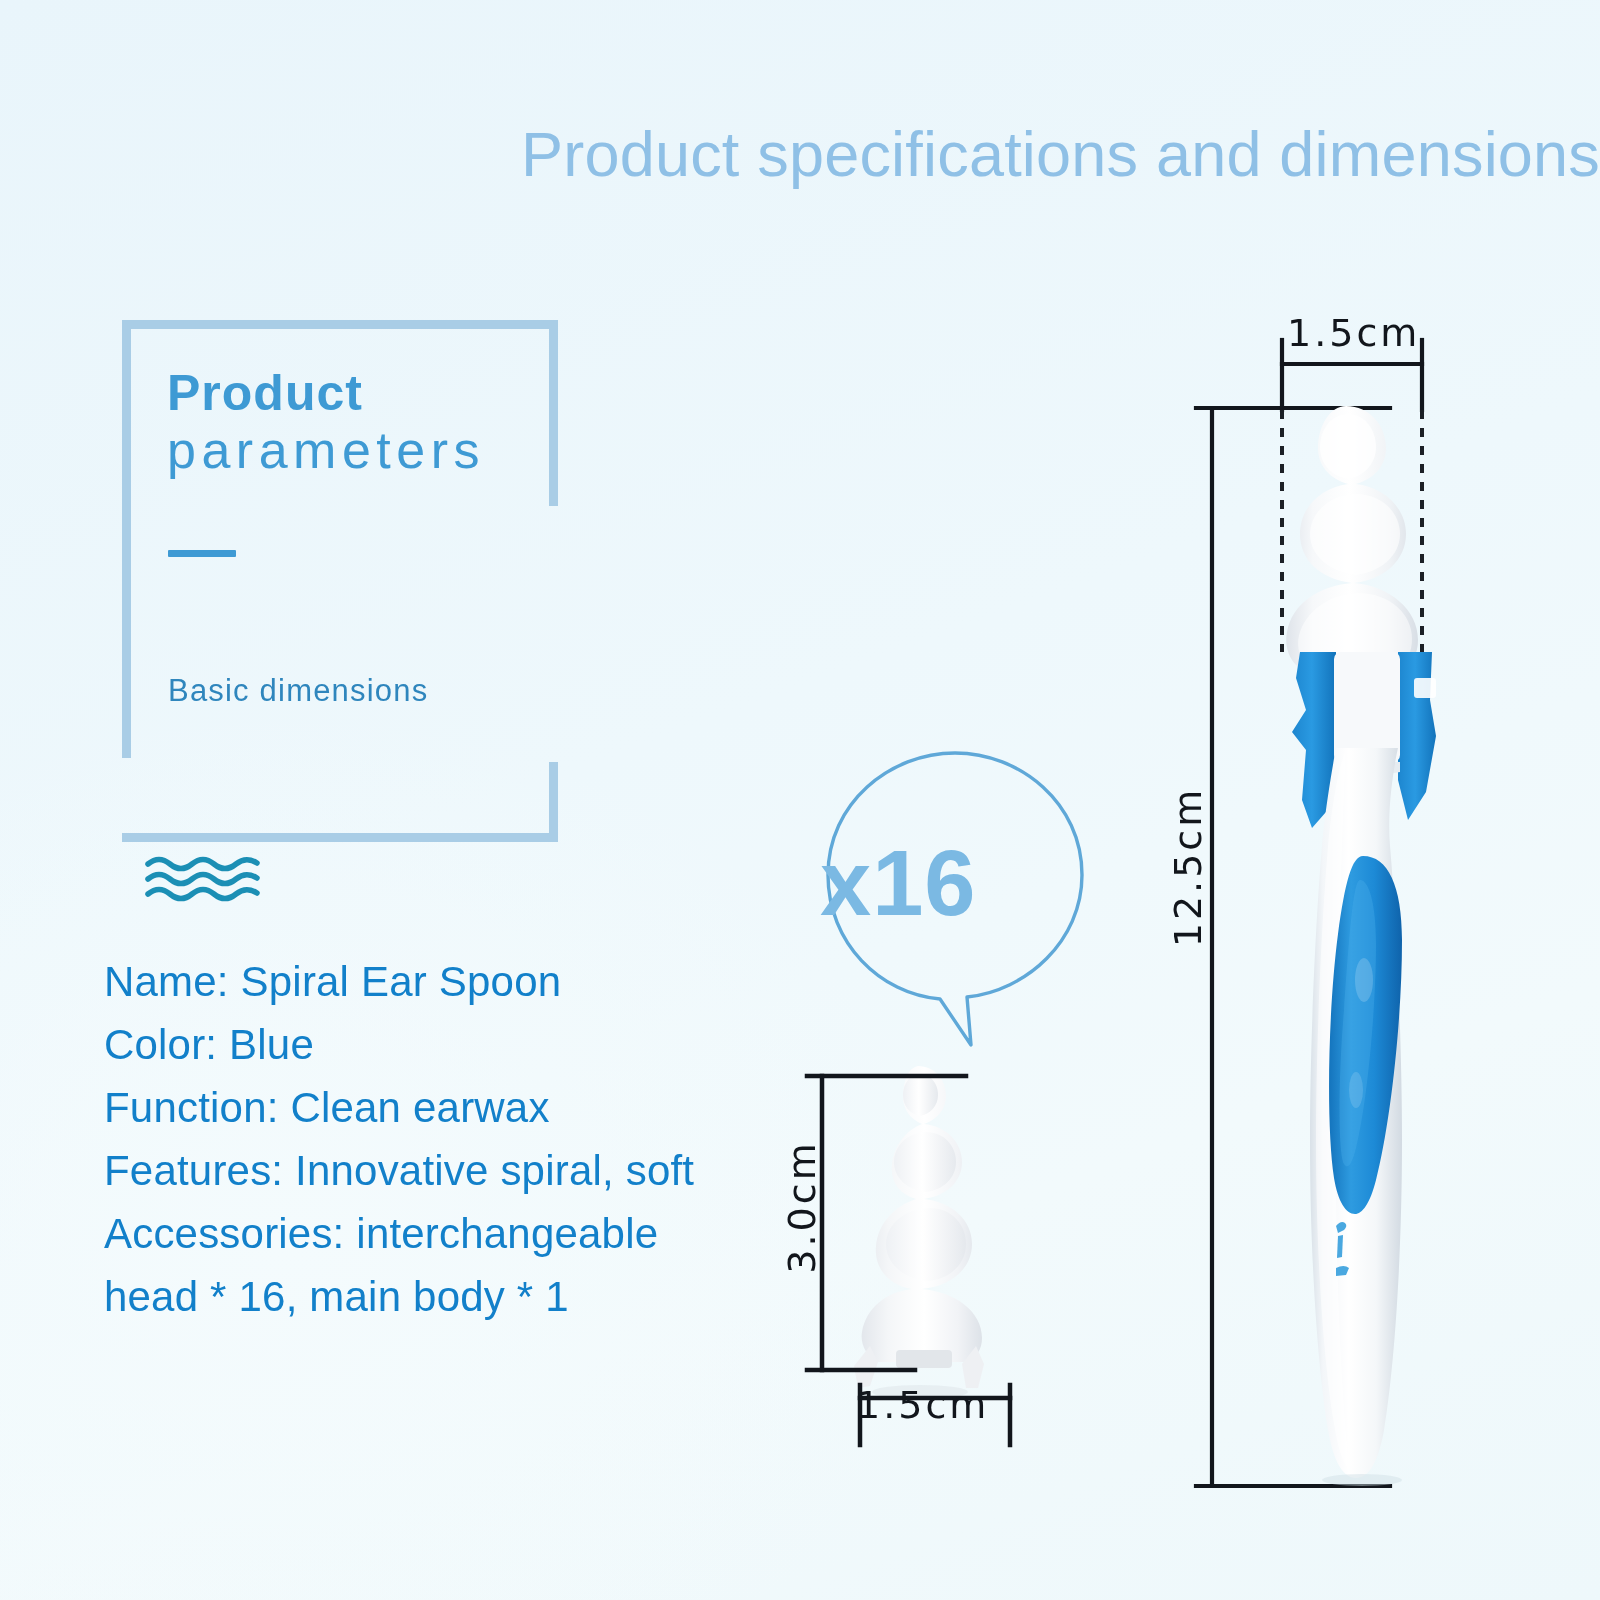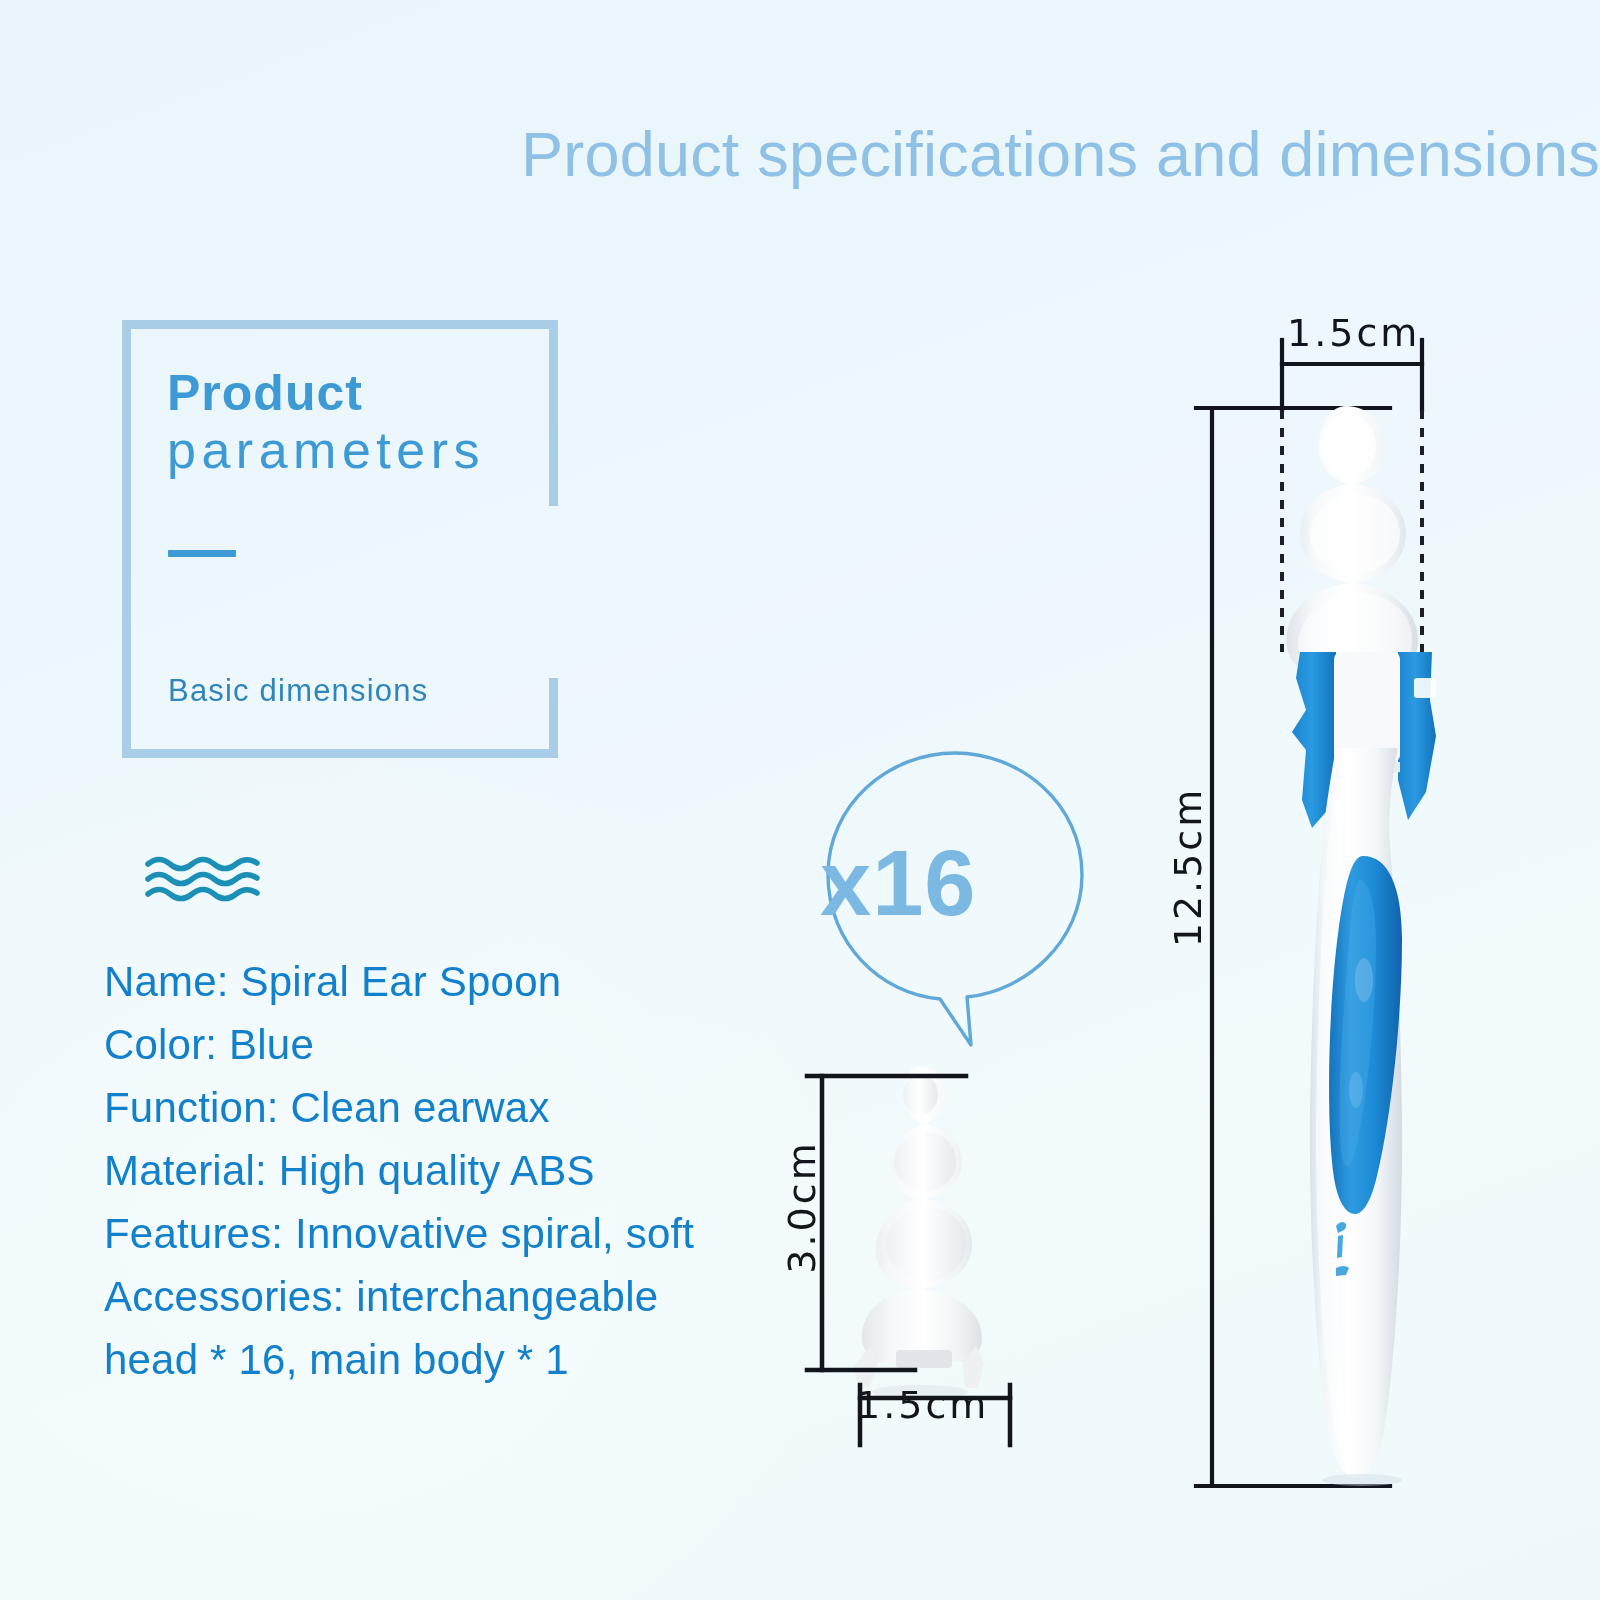--- a/index.html
+++ b/index.html
@@ -37,21 +37,21 @@
     letter-spacing: 0.2px;
     white-space: nowrap;
   }
 
   
   .info-box {
     position: absolute;
     left: 122px;
     top: 320px;
     width: 436px;
-    height: 438px;
+    height: 522px;
   }
   .info-box .edge {
     position: absolute;
     background: #a9cde6;
   }
   .edge-top    { left: 0;   top: 0;     width: 436px; height: 9px; }
   .edge-left   { left: 0;   top: 0;     width: 9px;   height: 438px; }
   .edge-bottom { left: 0;   bottom: 0;  width: 436px; height: 9px; }
   .edge-right-top    { right: 0; top: 0;    width: 9px; height: 186px; }
   .edge-right-bottom { right: 0; bottom: 0; width: 9px; height: 80px; }
@@ -220,21 +220,20 @@
       <path d="M3 11 q11 -9 22 0 q11 9 22 0 q11 -9 22 0 q11 9 22 0 q10 -8 21 -1"></path>
       <path d="M3 26 q11 -9 22 0 q11 9 22 0 q11 -9 22 0 q11 9 22 0 q10 -8 21 -1"></path>
       <path d="M3 41 q11 -9 22 0 q11 9 22 0 q11 -9 22 0 q11 9 22 0 q10 -8 21 -1"></path>
     </g>
   </svg>
 
   <div class="spec-list">
     <div class="spec-line">Name: Spiral Ear Spoon</div>
     <div class="spec-line">Color: Blue</div>
     <div class="spec-line">Function: Clean earwax</div>
-    <div class="spec-line">Material: High quality ABS</div>
     <div class="spec-line">Features: Innovative spiral, soft</div>
     <div class="spec-line">Accessories: interchangeable</div>
     <div class="spec-line">head * 16, main body * 1</div>
   </div>
 
   <div class="bubble-wrap">
     <svg width="270" height="310" viewBox="0 0 270 310">
       <path d="M135 8
                C200 8 262 58 262 130
                C262 196 206 246 147 252

